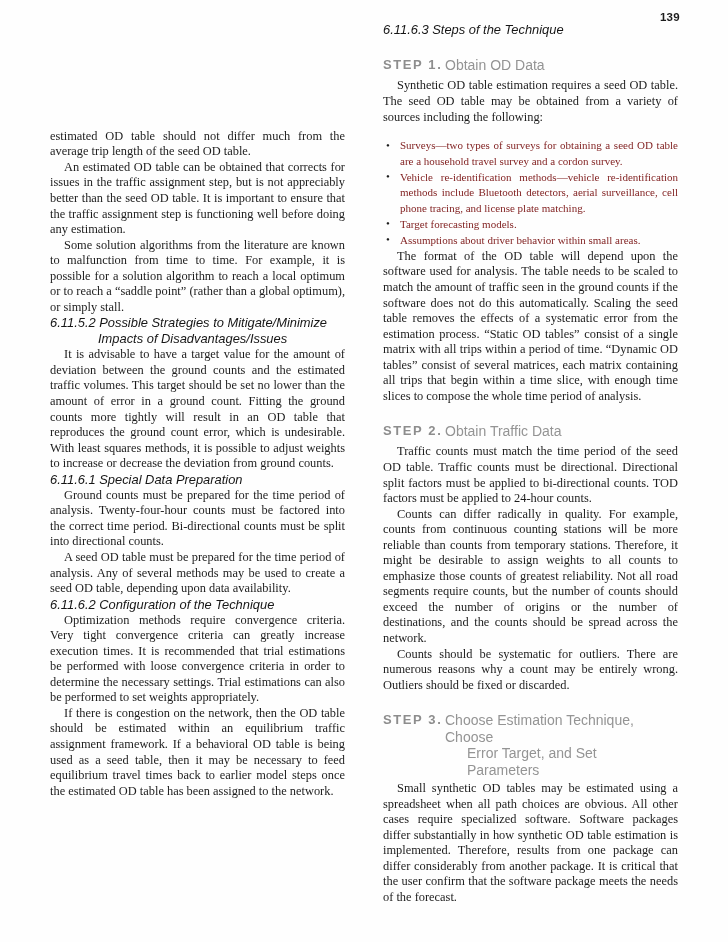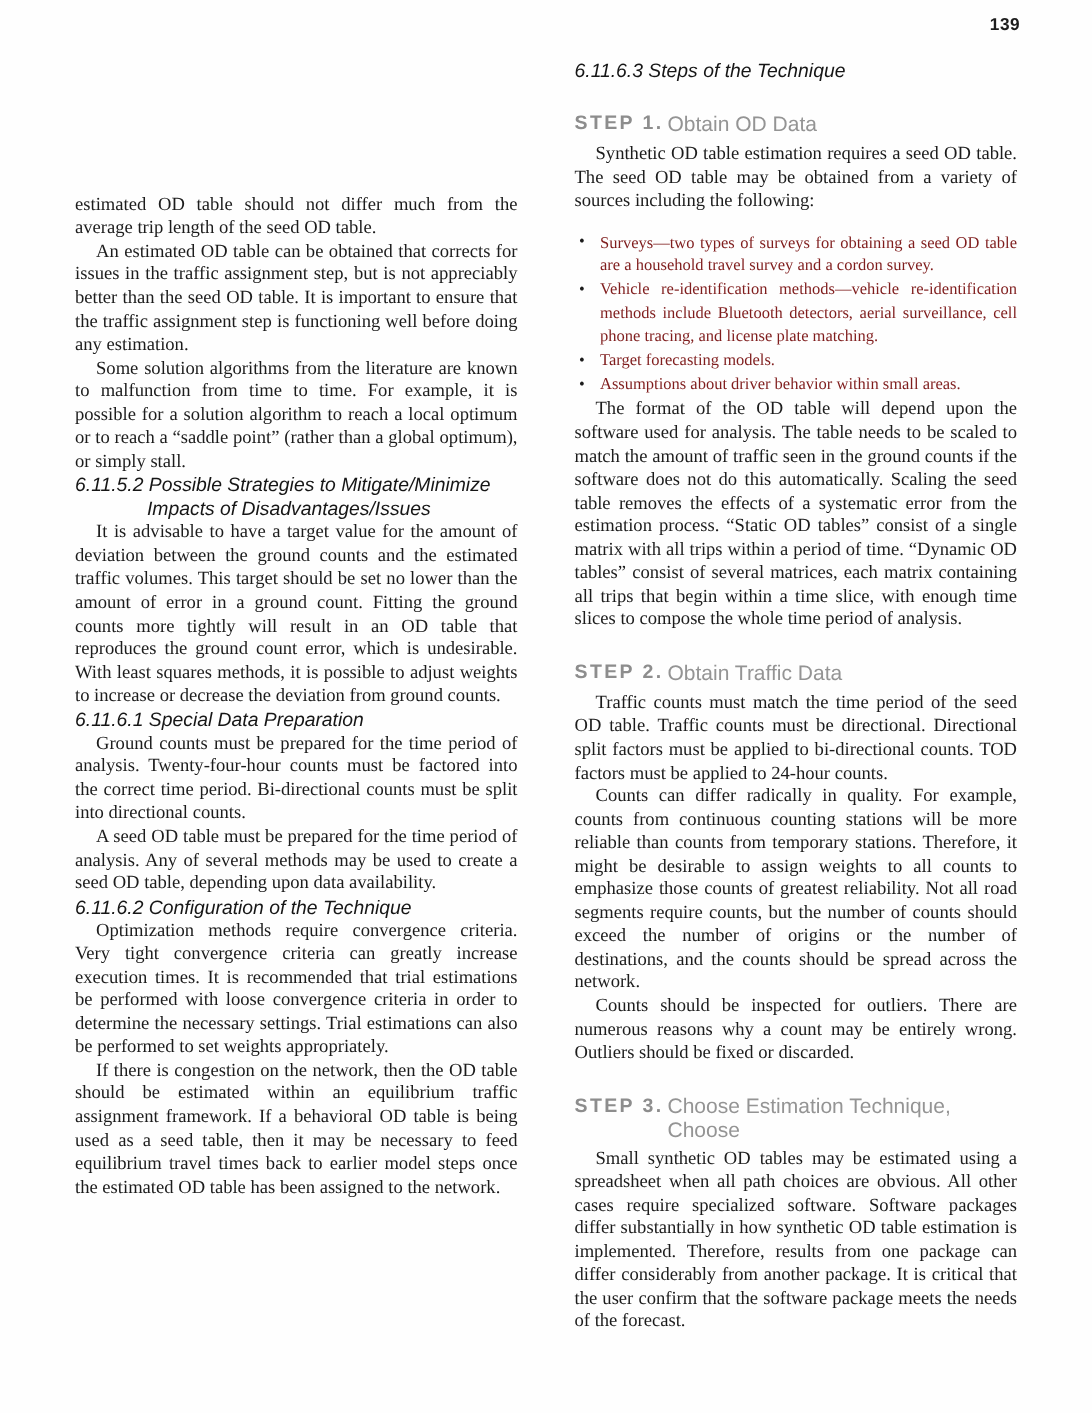--- a/index.html
+++ b/index.html
@@ -211,24 +211,24 @@
       <p class="body sp-block">The format of the OD table will depend upon the software used for analysis. The table needs to be scaled to match the amount of traffic seen in the ground counts if the software does not do this automatically. Scaling the seed table removes the effects of a systematic error from the estimation process. “Static OD tables” consist of a single matrix with all trips within a period of time. “Dynamic OD tables” consist of several matrices, each matrix containing all trips that begin within a time slice, with enough time slices to compose the whole time period of analysis.</p>
 
       <div class="step-head">
         <span class="step-num">Step 2.</span><span class="step-title">Obtain Traffic Data</span>
       </div>
 
       <p class="body">Traffic counts must match the time period of the seed OD table. Traffic counts must be directional. Directional split factors must be applied to bi-directional counts. TOD factors must be applied to 24-hour counts.</p>
 
       <p class="body sp-para">Counts can differ radically in quality. For example, counts from continuous counting stations will be more reliable than counts from temporary stations. Therefore, it might be desirable to assign weights to all counts to emphasize those counts of greatest reliability. Not all road segments require counts, but the number of counts should exceed the number of origins or the number of destinations, and the counts should be spread across the network.</p>
 
-      <p class="body sp-para">Counts should be inspected for outliers. There are numerous reasons why a count may be entirely wrong. Outliers should be fixed or discarded.</p>
+      <p class="body sp-para">Counts should be systematic for outliers. There are numerous reasons why a count may be entirely wrong. Outliers should be fixed or discarded.</p>
 
       <div class="step-head">
-        <span class="step-num">Step 3.</span><span class="step-title"><span>Choose Estimation Technique, Choose</span></span>
+        <span class="step-num">Step 3.</span><span class="step-title"><span>Choose Estimation Technique, Choose</span><span class="line2">Error Target, and Set Parameters</span></span>
       </div>
 
       <p class="body">Small synthetic OD tables may be estimated using a spreadsheet when all path choices are obvious. All other cases require specialized software. Software packages differ substantially in how synthetic OD table estimation is implemented. Therefore, results from one package can differ considerably from another package. It is critical that the user confirm that the software package meets the needs of the forecast.</p>
 
     </div>
 
   </div>
 </div>
 
 </body></html>

